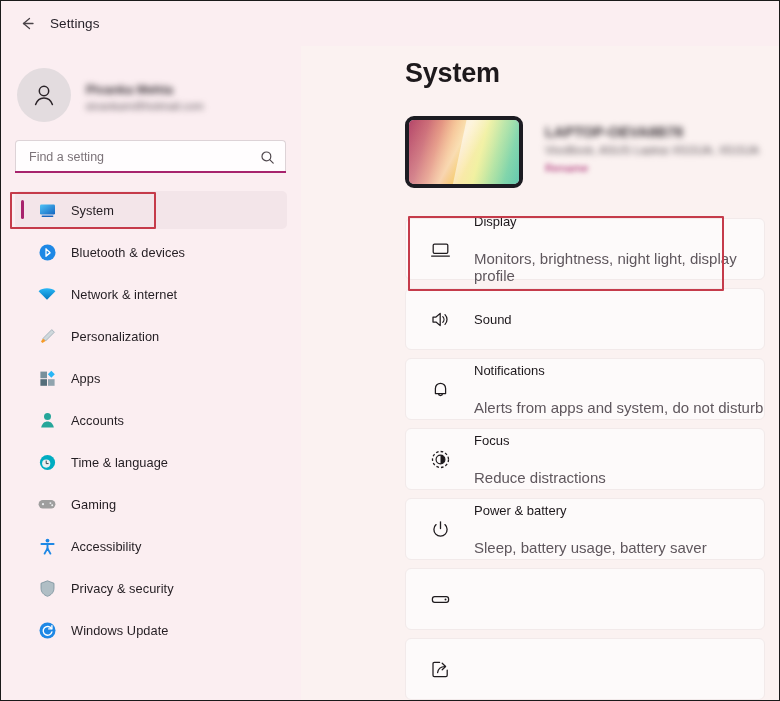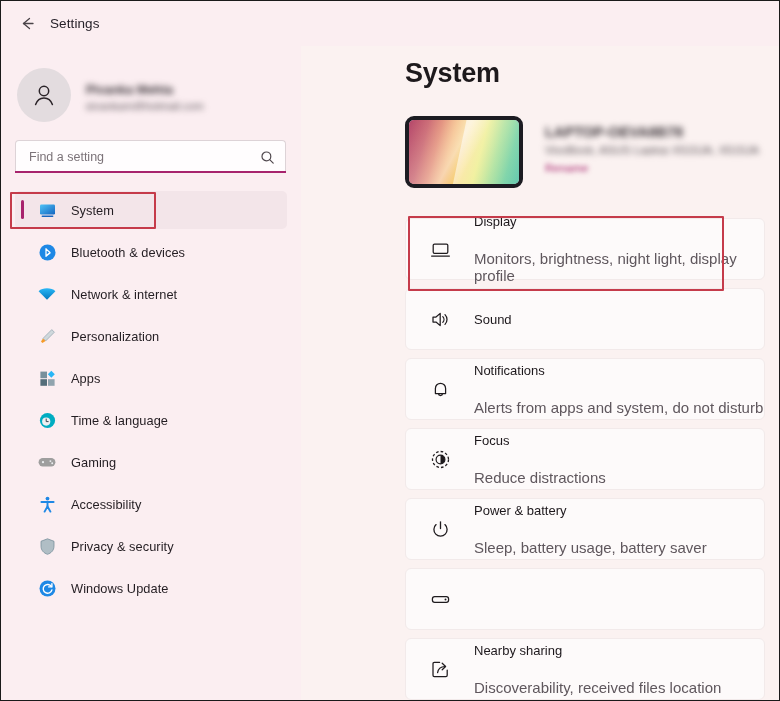--- a/index.html
+++ b/index.html
@@ -359,20 +359,29 @@
           <svg width="19" height="19" viewBox="0 0 19 19">
             <rect x="2.4" y="2.6" width="6.6" height="6.6" fill="#78909c"></rect>
             <rect x="2.4" y="10.2" width="6.6" height="6.6" fill="#546e7a"></rect>
             <rect x="10" y="10.2" width="6.6" height="6.6" fill="#90a4ae"></rect>
             <path d="M13.3 1.8 L16.8 5.3 L13.3 8.8 L9.8 5.3 Z" fill="#29b6f6"></path>
           </svg>
         </span>
         <span class="nav-label">Apps</span>
       </div>
 
+      <div class="nav-item">
+        <span class="nav-icon">
+          <svg width="19" height="19" viewBox="0 0 19 19">
+            <circle cx="9.5" cy="5.6" r="3.5" fill="#26a69a"></circle>
+            <path d="M3.2 16.6 C3.9 12.7 6.4 10.6 9.5 10.6 s5.6 2.1 6.3 6 Z" fill="#26a69a"></path>
+          </svg>
+        </span>
+        <span class="nav-label">Accounts</span>
+      </div>
 
       <div class="nav-item">
         <span class="nav-icon">
           <svg width="19" height="19" viewBox="0 0 19 19">
             <circle cx="9.5" cy="9.5" r="7.6" fill="#00acc1"></circle>
             <circle cx="8.2" cy="10.6" r="4.1" fill="#eceff1"></circle>
             <path d="M8.2 8 V10.6 H10.2" fill="none" stroke="#37474f" stroke-width="1" stroke-linecap="round"></path>
           </svg>
         </span>
         <span class="nav-label">Time &amp; language</span>
@@ -518,24 +527,20 @@
       </div>
 
       <div class="card">
         <span class="card-icon">
           <svg width="21" height="21" viewBox="0 0 21 21" fill="none" stroke="currentColor" stroke-width="1.25">
             <path d="M9.6 3.4 H4.3 a1.3 1.3 0 0 0 -1.3 1.3 v11.6 a1.3 1.3 0 0 0 1.3 1.3 h11.6 a1.3 1.3 0 0 0 1.3 -1.3 V11" stroke-linecap="round"></path>
             <path d="M7.6 13.6 c.6 -4 3.6 -6 7.4 -6.1" stroke-linecap="round"></path>
             <path d="M12.2 4.2 L15.6 7.5 L12.2 10.8" stroke-linecap="round" stroke-linejoin="round"></path>
           </svg>
         </span>
-        <span class="card-text">
-          <span class="card-title">Nearby sharing</span>
-          <span class="card-sub">Discoverability, received files location</span>
-        </span>
       </div>
 
     </div>
   </div>
 
   <div class="annot" id="annot-system"></div>
   <div class="annot" id="annot-display"></div>
 
 </div>
 

